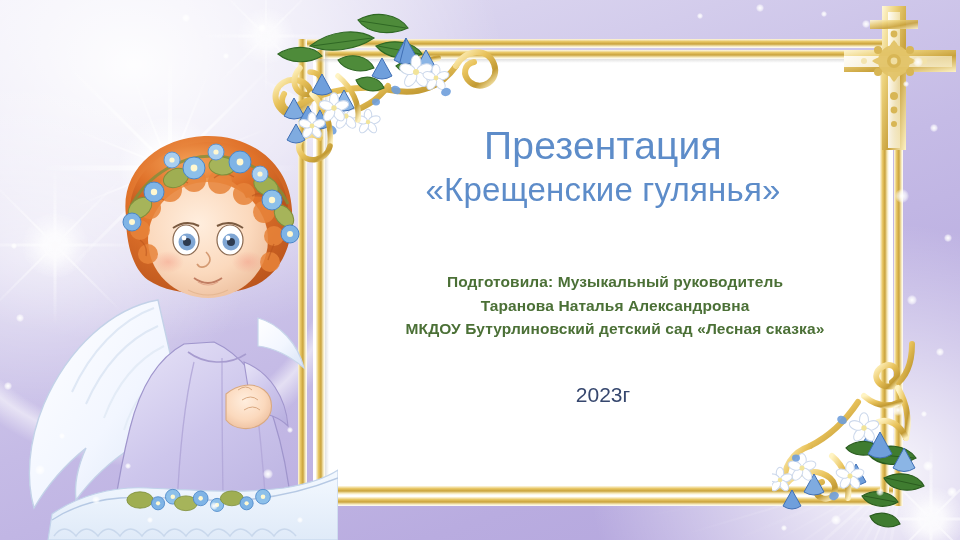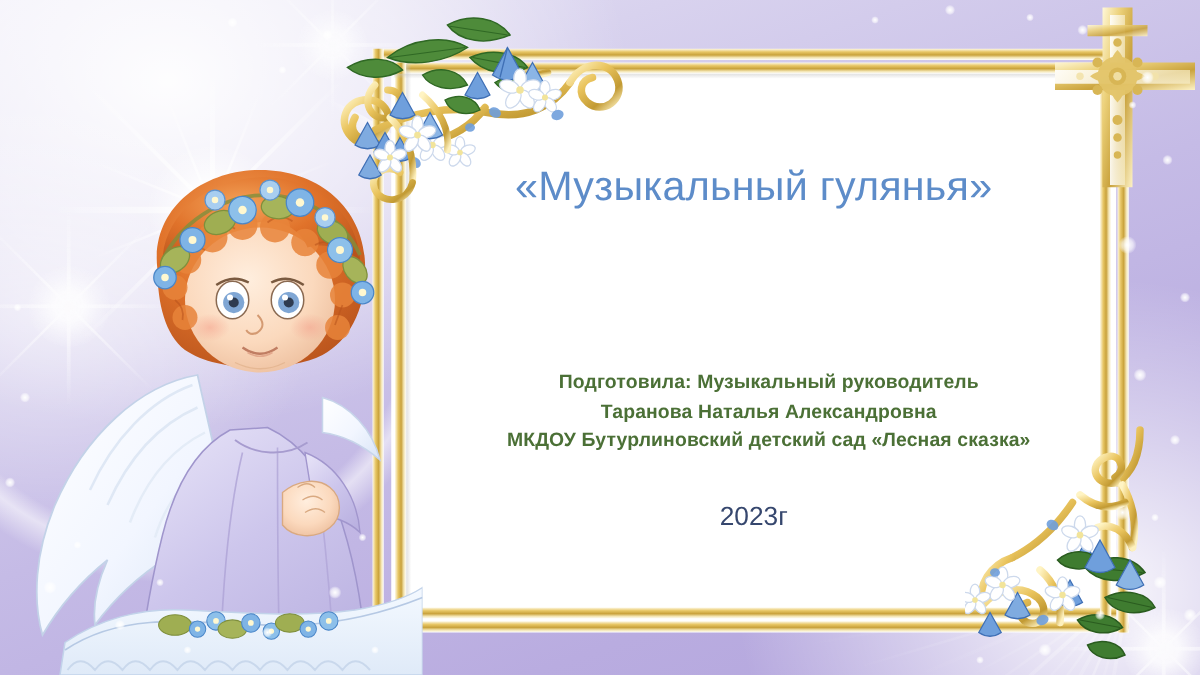--- a/index.html
+++ b/index.html
@@ -98,26 +98,26 @@
   .txt-block{position:absolute;text-align:center;}
   .title-wrap{left:313px;top:126px;width:580px;}
   .title-1{
     font-size:39px;color:#5d8cc9;letter-spacing:.2px;line-height:1.05;
     font-weight:400;
   }
   .title-2{
     font-size:33px;color:#5d8cc9;letter-spacing:.2px;line-height:1.18;margin-top:4px;
     font-weight:400;
   }
-  .author-wrap{left:313px;top:294px;width:580px;padding-left:24px;}
+  .author-wrap{left:313px;top:270px;width:580px;padding-left:24px;}
   .author-line{
     font-size:15.5px;color:#4b7036;font-weight:bold;line-height:1.52;
     letter-spacing:.1px;white-space:nowrap;
   }
-  .year-wrap{left:313px;top:402px;width:580px;}
+  .year-wrap{left:313px;top:383px;width:580px;}
   .year{font-size:21px;color:#36476e;font-weight:400;}
 </style>
 </head>
 <body>
 
 <div class="slide">
 
   <div class="bg-base"></div>
   <div class="bg-wash-a"></div>
   <div class="bg-wash-b"></div>
@@ -732,21 +732,22 @@
       </g>
       <g fill="#6f9fdc" opacity=".9">
         <ellipse cx="70" cy="28" rx="5" ry="4" transform="rotate(30 70 28)"></ellipse>
         <ellipse cx="62" cy="104" rx="5" ry="4" transform="rotate(-25 62 104)"></ellipse>
         <ellipse cx="24" cy="66" rx="4" ry="3.4"></ellipse>
       </g>
     </svg>
   </div>
 
   <div class="txt-block title-wrap">
-    <div class="title-2">«Музыкальный гулянья»</div>
+    <div class="title-1">Презентация</div>
+    <div class="title-2">«Крещенские гулянья»</div>
   </div>
 
   <div class="txt-block author-wrap" id="authorWrap">
       <div class="author-line">Подготовила: Музыкальный руководитель</div>
       <div class="author-line">Таранова Наталья Александровна</div>
       <div class="author-line">МКДОУ  Бутурлиновский  детский сад  «Лесная сказка»</div>
     </div>
 
   <div class="txt-block year-wrap">
     <div class="year">2023г</div>

